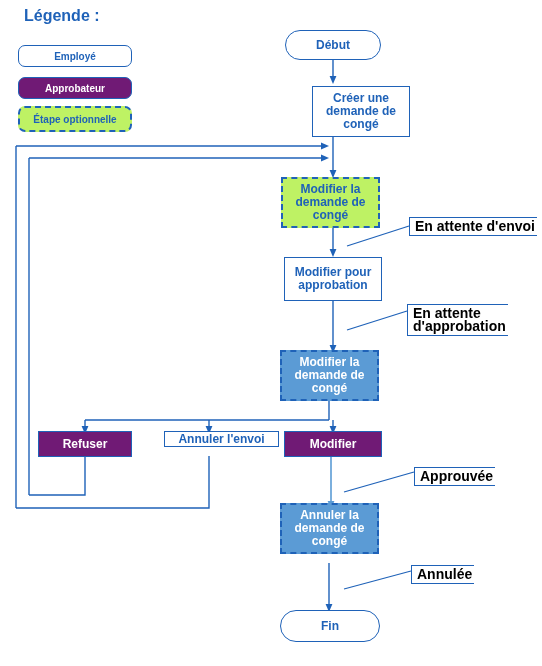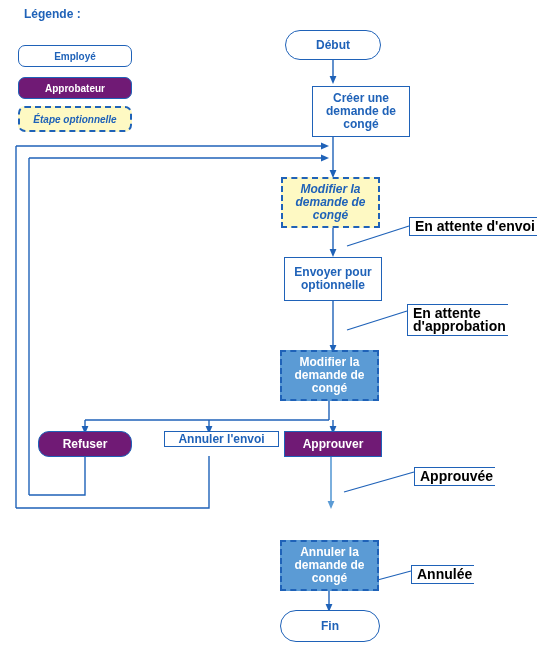--- a/index.html
+++ b/index.html
@@ -43,43 +43,42 @@
     background: #ffffff;
     border: 1px solid #1f62b8;
     color: #1f62b8;
   }
   .node.approver {
     background: #701a75;
     border: 1px solid #1f62b8;
     color: #ffffff;
   }
   .node.optional {
-    background: #fef9c3;
+    background: #bef264;
     border: 2px dashed #1f62b8;
     color: #1f62b8;
-    font-style: italic;
   }
   .node.optional-approver {
     background: #5b9bd5;
     border: 2px dashed #1f62b8;
     color: #ffffff;
   }
   .node.terminator {
     background: #ffffff;
     border: 1px solid #1f62b8;
     color: #1f62b8;
     border-radius: 22px;
   }
 
   
   #legend-title {
     position: absolute;
     left: 24px;
     top: 7px;
-    font-size: 12px;
+    font-size: 16px;
     font-weight: bold;
     color: #1f62b8;
   }
   .legend-swatch {
     position: absolute;
     left: 18px;
     width: 114px;
     height: 22px;
     box-sizing: border-box;
     display: flex;
@@ -186,40 +185,40 @@
 
   <div class="node employee" style="left:284px; top:86px; width:98px; height:51px;margin-left:28px;">
     <span>Créer une demande de congé</span>
   </div>
 
   <div class="node optional" style="left:281px; top:177px; width:99px; height:51px;">
     <span>Modifier la demande de congé</span>
   </div>
 
   <div class="node employee" style="left:284px; top:257px; width:98px; height:44px;">
-    <span>Envoyer pour optionnelle</span>
+    <span>Modifier pour approbation</span>
   </div>
 
   <div class="node optional-approver" style="left:280px; top:350px; width:99px; height:51px;">
     <span>Modifier la demande de congé</span>
   </div>
 
-  <div class="node approver" style="left:38px; top:431px; width:94px; height:26px;border-radius:11px;">
+  <div class="node approver" style="left:38px; top:431px; width:94px; height:26px;">
     <span>Refuser</span>
   </div>
 
   <div class="node employee" style="left:164px; top:431px; width:115px; height:16px;">
     <span>Annuler l'envoi</span>
   </div>
 
   <div class="node approver" style="left:284px; top:431px; width:98px; height:26px;">
-    <span>Approuver</span>
-  </div>
-
-  <div class="node optional-approver" style="left:280px; top:540px; width:99px; height:51px;">
+    <span>Modifier</span>
+  </div>
+
+  <div class="node optional-approver" style="left:280px; top:503px; width:99px; height:51px;">
     <span>Annuler la demande de congé</span>
   </div>
 
   <div class="node terminator" style="left:280px; top:610px; width:100px; height:32px;">
     <span>Fin</span>
   </div>
 
   <div class="annotation" style="left:409px; top:217px;">
     <span>En attente d'envoi</span>
   </div>

